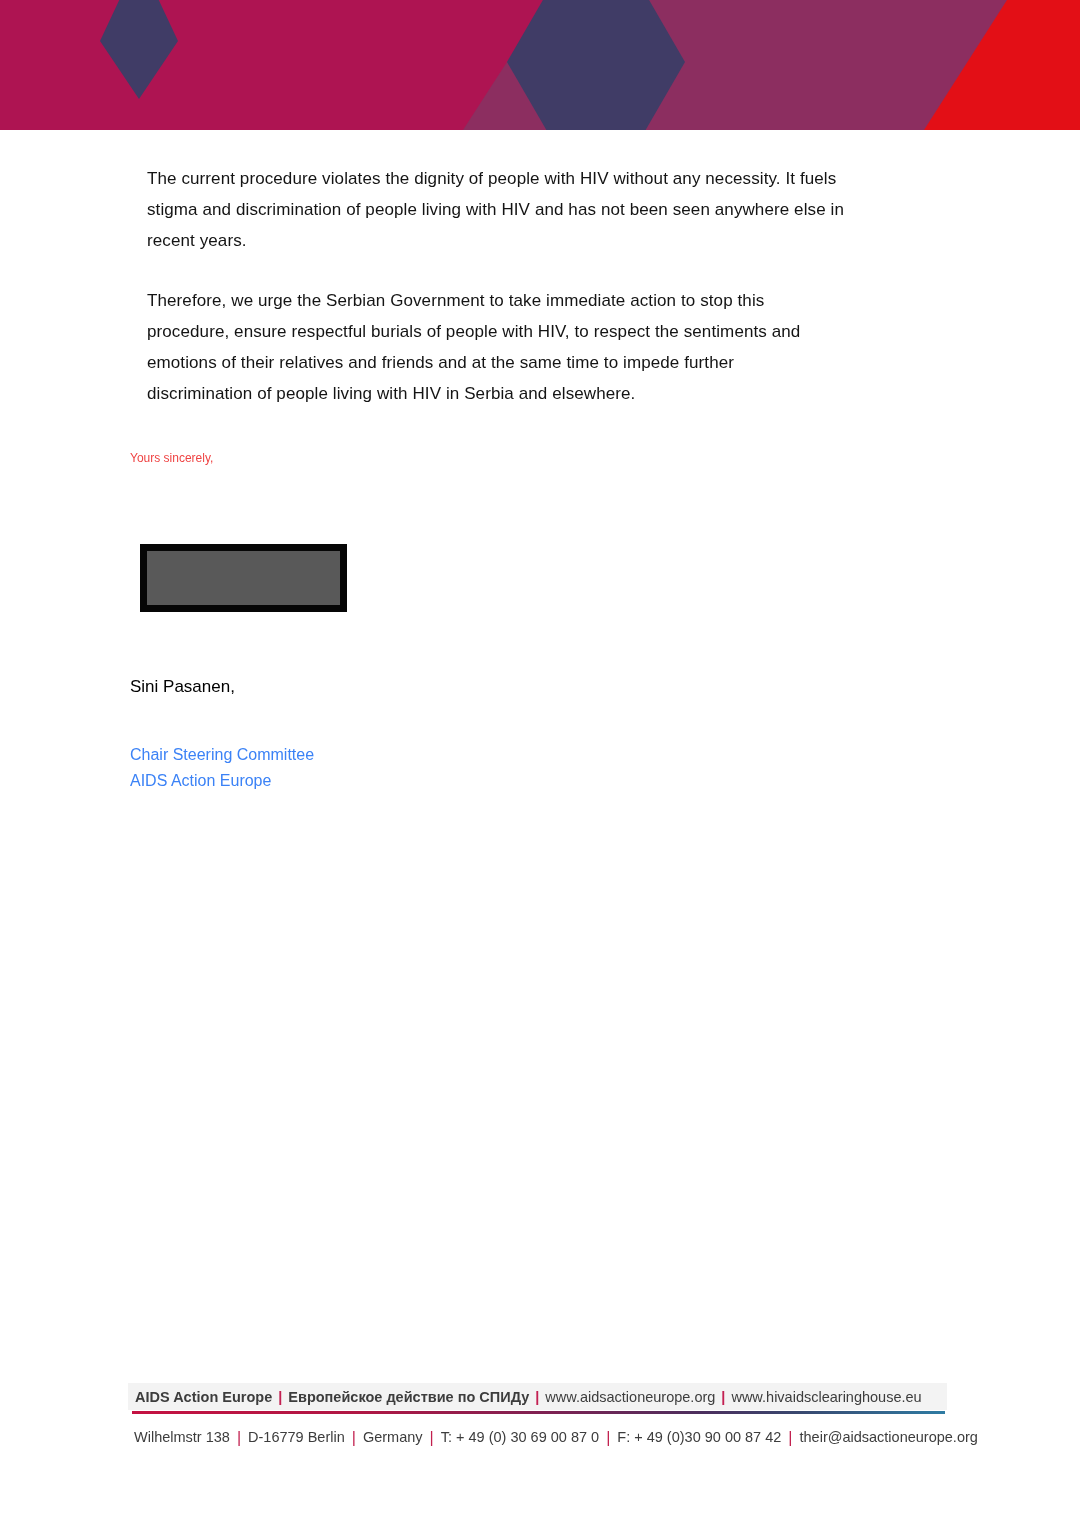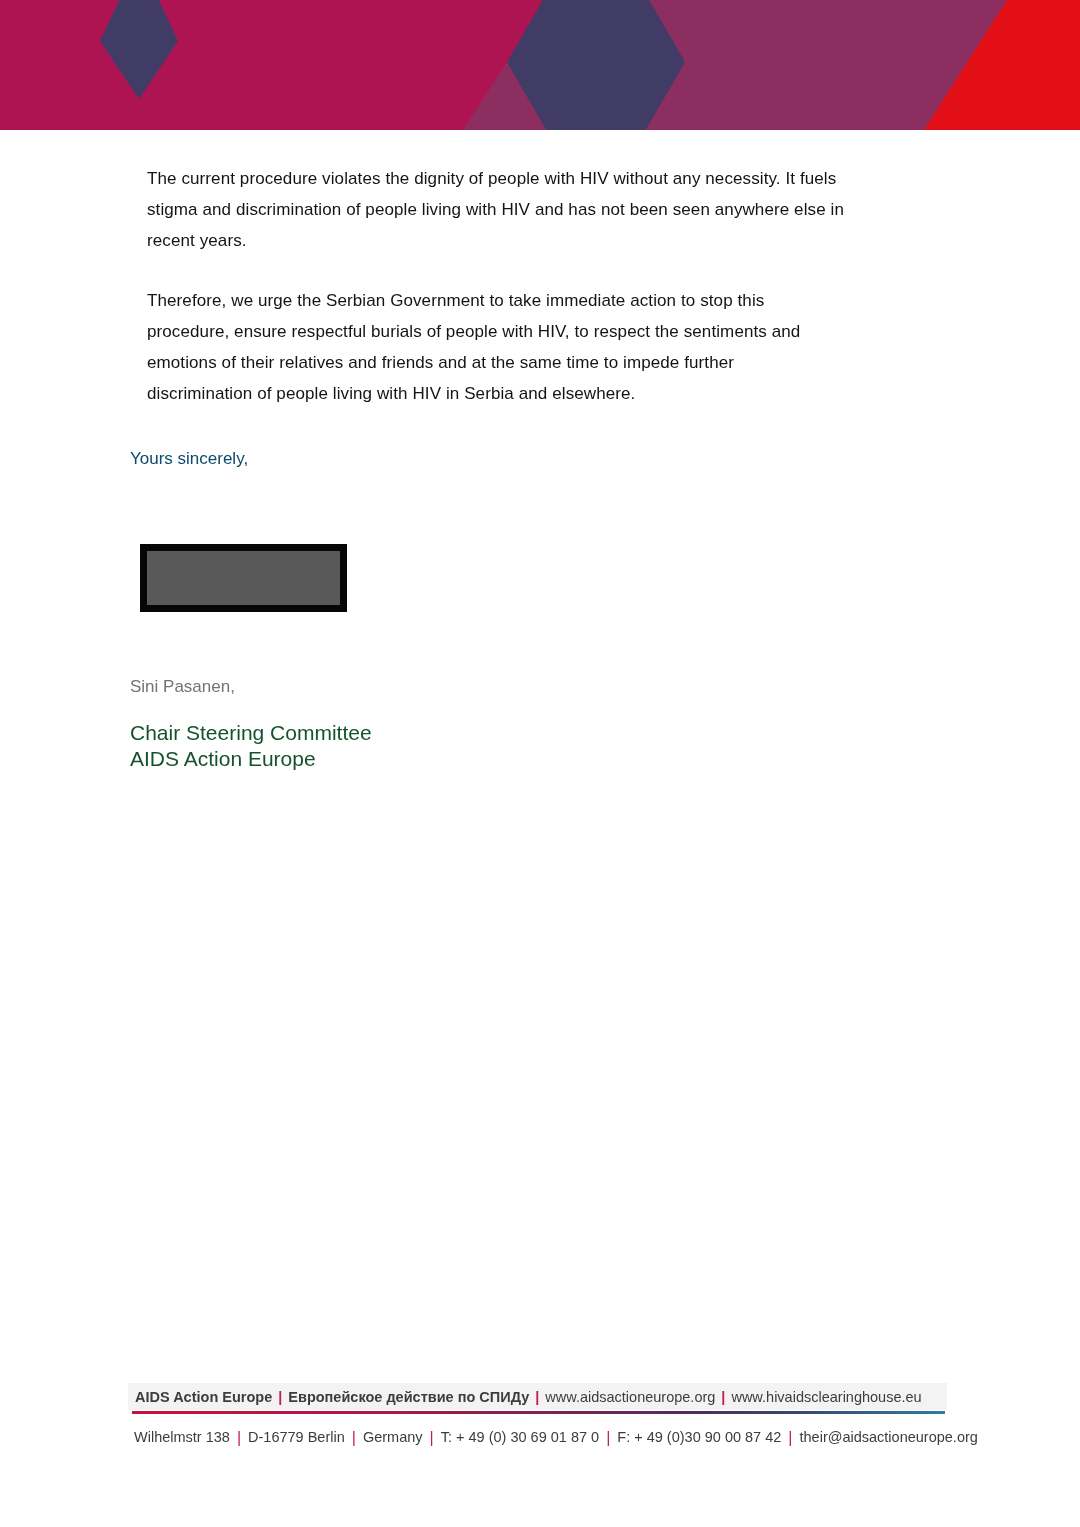--- a/index.html
+++ b/index.html
@@ -9,29 +9,29 @@
     font-family:"Liberation Sans", sans-serif; overflow:hidden;
   }
   .banner { position:absolute; top:0; left:0; width:1080px; height:130px; display:block; }
   .para {
     position:absolute; left:130px; width:830px;
     font-size:17px; line-height:31px; color:#141414;
     white-space:pre-line; letter-spacing:0.1px;margin-left:17px;
   }
   .para-1 { top:163px; }
   .para-2 { top:285px; }
-  .closing { position:absolute; left:130px; top:443px; font-size:17px; line-height:31px; color:#0c4a6e; }
+  .closing { position:absolute; left:130px; top:443px; font-size:12px; line-height:31px; color:#ef4444; }
   .sigbox {
     position:absolute; left:140px; top:544px; width:207px; height:68px;
     background:#595959; border:7px solid #060606;
   }
-  .signatory { position:absolute; left:130px; top:671px; font-size:17px; line-height:31px; color:#737373; }
+  .signatory { position:absolute; left:130px; top:671px; font-size:17px; line-height:31px; color:#000000; }
   .role-block {
-    position:absolute; left:130px; top:720px;
-    font-size:21px; line-height:26px; color:#14532d; white-space:pre-line;
+    position:absolute; left:130px; top:742px;
+    font-size:16px; line-height:26px; color:#3b82f6; white-space:pre-line;
   }
   .footer-band {
     position:absolute; left:128px; top:1383px; width:819px; height:27px;
     background:#f3f3f3; display:flex; align-items:center;
     padding-left:7px; font-size:14.5px; color:#3d3d3d; white-space:nowrap;
   }
   .seg-bold { font-weight:bold; }
   .sep1 { color:#c32052; font-weight:bold; margin:0 6px; }
   .footer-rule {
     position:absolute; left:132px; top:1411px; width:813px; height:3px;
@@ -86,21 +86,21 @@
 
     <div class="footer-rule"></div>
 
     <div class="footer-contact">
       <span>Wilhelmstr 138</span>
       <span class="sep2">|</span>
       <span>D-16779 Berlin</span>
       <span class="sep2">|</span>
       <span>Germany</span>
       <span class="sep2">|</span>
-      <span>T: + 49 (0) 30 69 01 87 0</span>
+      <span>T: + 49 (0) 30 69 00 87 0</span>
       <span class="sep2">|</span>
       <span>F: + 49 (0)30 90 00 87 42</span>
       <span class="sep2">|</span>
       <span>their@aidsactioneurope.org</span>
     </div>
   </footer>
 
 </div>
 
 </body></html>

